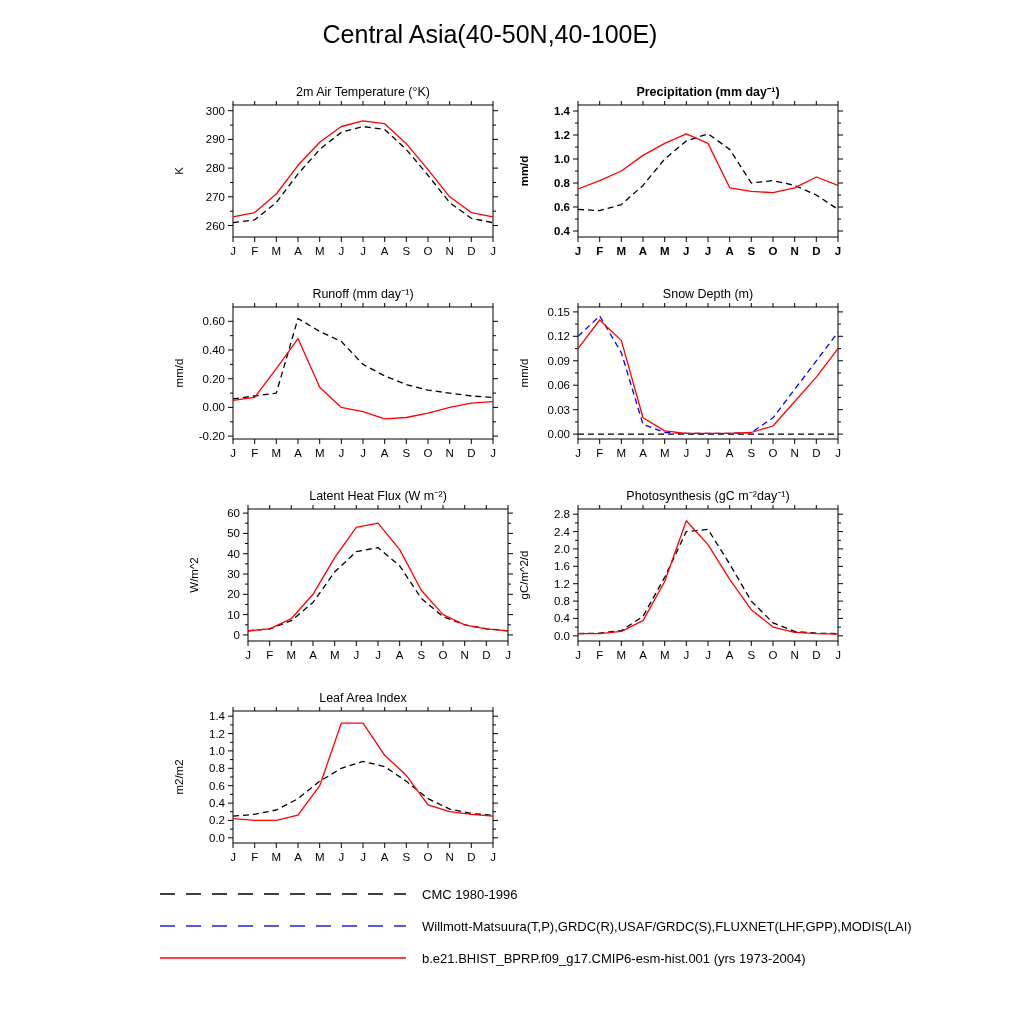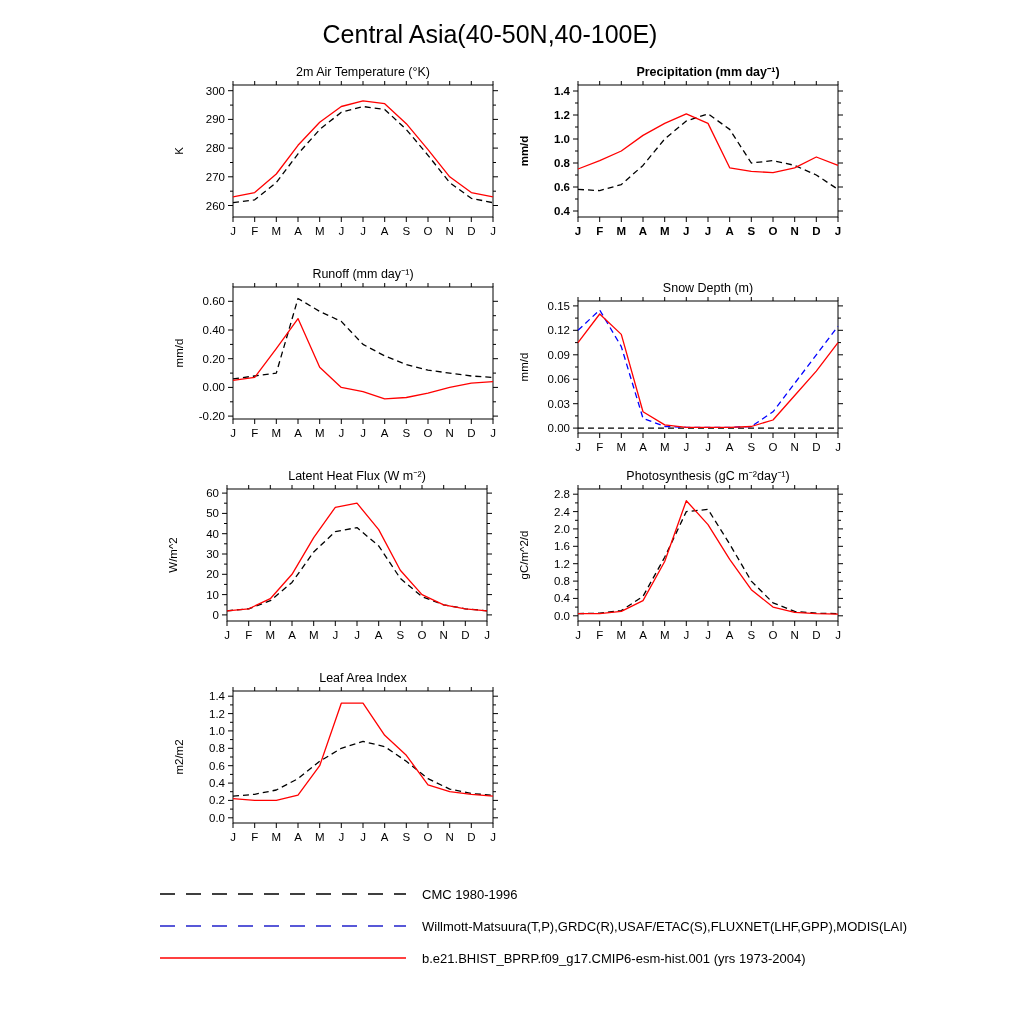--- a/index.html
+++ b/index.html
@@ -1,23 +1,23 @@
 <!DOCTYPE html>
 <html><head>
 <meta charset="utf-8">
 <style>
   html,body{margin:0;padding:0;background:#ffffff;}
   #canvas{position:relative;width:1024px;height:1024px;background:#ffffff;
           font-family:"Liberation Sans",sans-serif;overflow:hidden;}
   .title{position:absolute;top:20px;left:0;width:980px;text-align:center;
          font-size:25px;color:#000;}
-  .chart{position:absolute;width:345px;height:200px;}
+  .chart{position:absolute;width:345px;height:200px;margin-top:20px;}
   .c0{left:155px;top:63px;}  .c1{left:500px;top:63px;font-weight:bold;}
-  .c2{left:155px;top:265px;} .c3{left:500px;top:279px;}
-  .c4{left:149px;top:467px;} .c5{left:500px;top:467px;text-decoration:underline;}
+  .c2{left:155px;top:265px;} .c3{left:500px;top:265px;}
+  .c4{left:170px;top:467px;} .c5{left:500px;top:467px;text-decoration:underline;}
   .c6{left:155px;top:669px;}
   .ax{stroke:#000;stroke-width:1;}
   .bx{fill:none;stroke:#000;stroke-width:1;}
   .tl{font-family:"Liberation Sans",sans-serif;font-size:11.5px;fill:#000;}
   .ct{font-family:"Liberation Sans",sans-serif;font-size:12.5px;fill:#000;text-anchor:middle;}
   .cy{font-family:"Liberation Sans",sans-serif;font-size:11.5px;fill:#000;text-anchor:middle;}
   .legend{position:absolute;left:158px;top:878px;text-align:right;}
   .lrow{display:flex;align-items:center;height:32px;}
   .llabel{font-size:13px;color:#000;margin-left:14px;white-space:nowrap;}
 </style>
@@ -566,21 +566,21 @@
     <div class="lrow">
       <svg width="250" height="18">
         <line x1="2" y1="9" x2="248" y2="9" stroke="#000000" stroke-width="1.3" stroke-dasharray="15,11"></line>
       </svg>
       <span class="llabel">CMC 1980-1996</span>
     </div>
     <div class="lrow">
       <svg width="250" height="18">
         <line x1="2" y1="9" x2="248" y2="9" stroke="#2222cc" stroke-width="1.3" stroke-dasharray="15,11"></line>
       </svg>
-      <span class="llabel">Willmott-Matsuura(T,P),GRDC(R),USAF/ETAC(S),FLUXNET(LHF,GPP),MODIS(LAI)</span>
+      <span class="llabel">Willmott-Matsuura(T,P),GRDC(R),USAF/GRDC(S),FLUXNET(LHF,GPP),MODIS(LAI)</span>
     </div>
     <div class="lrow">
       <svg width="250" height="18">
         <line x1="2" y1="9" x2="248" y2="9" stroke="#ff0000" stroke-width="1.3"></line>
       </svg>
       <span class="llabel">b.e21.BHIST_BPRP.f09_g17.CMIP6-esm-hist.001 (yrs 1973-2004)</span>
     </div>
   </div>
 </div>
 

